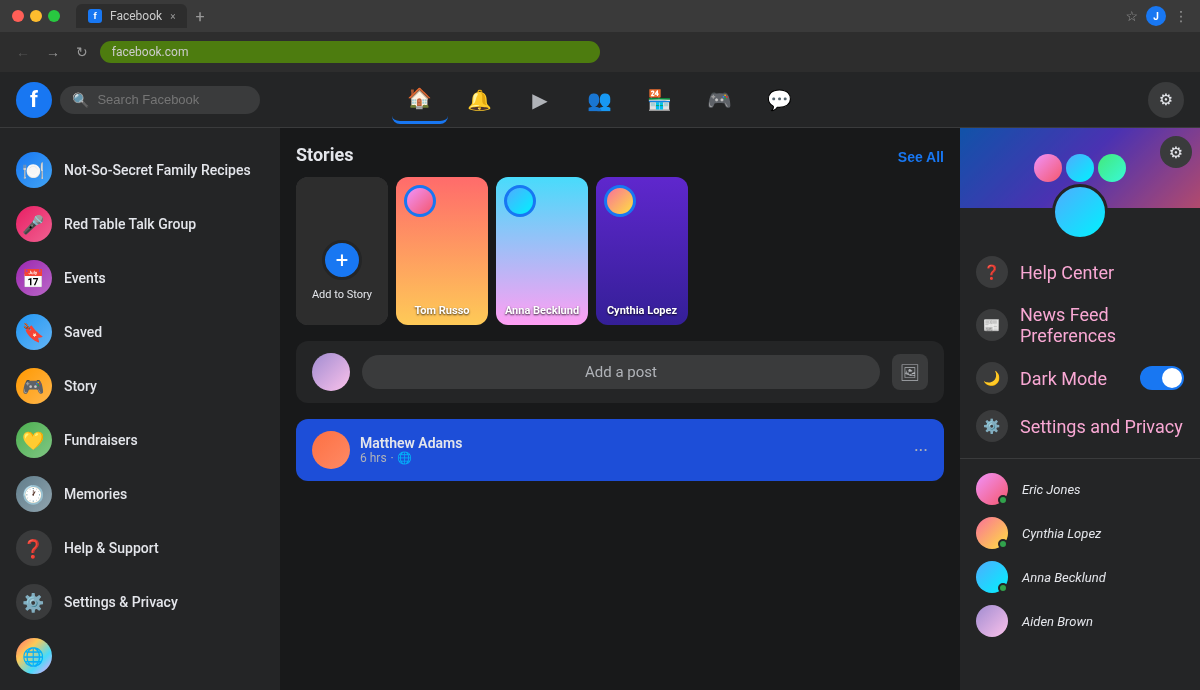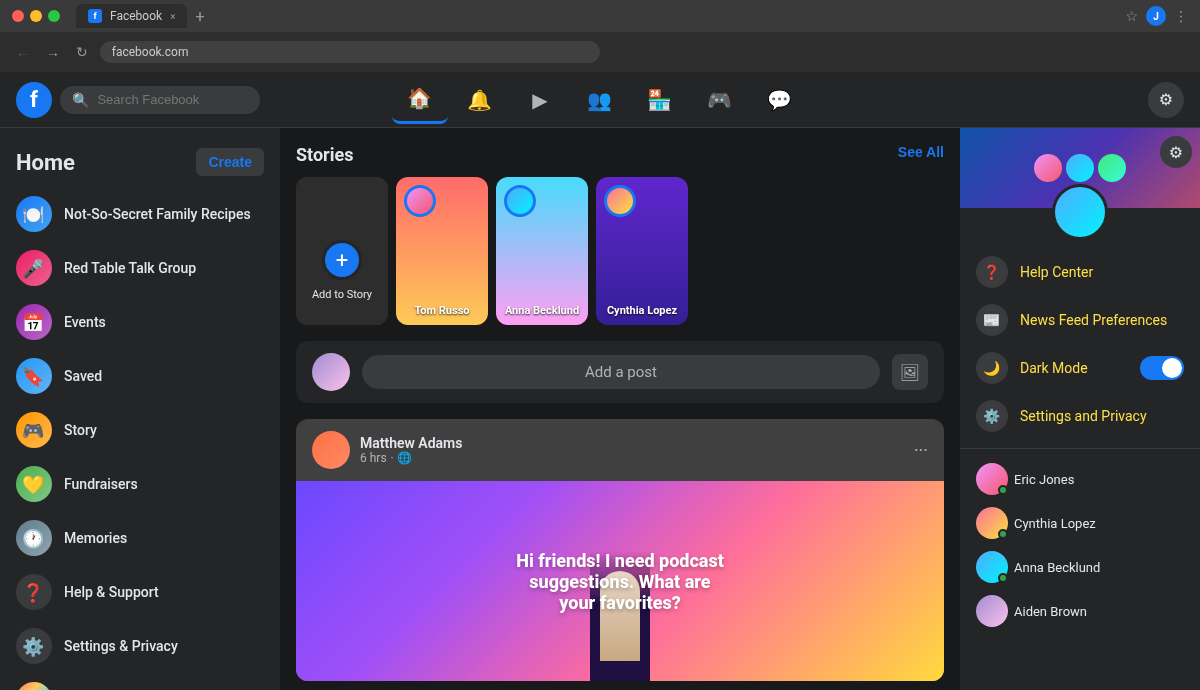--- a/index.html
+++ b/index.html
@@ -87,21 +87,21 @@
     }
     .nav-btn {
       color: #999;
       font-size: 14px;
       cursor: pointer;
       padding: 2px 4px;
     }
     .nav-btn.disabled { color: #555; }
     .address-bar {
       flex: 1;
-      background: #404040;
+      background: #4d7c0f;
       border-radius: 20px;
       padding: 4px 12px;
       display: flex;
       align-items: center;
       gap: 8px;
       max-width: 500px;
     }
     .address-text {
       color: #ccc;
       font-size: 12px;
@@ -307,21 +307,21 @@
       padding: 16px;
     }
 
     
     .stories-section {
       margin-bottom: 16px;
     }
     .stories-header {
       display: flex;
       justify-content: space-between;
-      align-items: flex-start;
+      align-items: flex-end;
       margin-bottom: 12px;
     }
     .stories-title {
       color: #e4e6eb;
       font-size: 18px;
       font-weight: 700;
     }
     .see-all-btn {
       color: #1877f2;
       font-size: 14px;
@@ -432,21 +432,21 @@
       border-radius: 8px;
       display: flex;
       align-items: center;
       justify-content: center;
       cursor: pointer;
       color: #b0b3b8;
     }
 
     
     .post-card {
-      background: #404040;
+      background: #1d4ed8;
       border-radius: 12px;
       overflow: hidden;
     }
     .post-header {
       display: flex;
       align-items: center;
       padding: 12px 16px;
       gap: 10px;
     }
     .post-author-avatar {
@@ -562,22 +562,22 @@
       background: #3a3b3c;
       border-radius: 50%;
       display: flex;
       align-items: center;
       justify-content: center;
       color: #e4e6eb;
       font-size: 14px;
       flex-shrink: 0;
     }
     .menu-label {
-      color: #fde047;
-      font-size: 14px;
+      color: #f9a8d4;
+      font-size: 18px;
     }
     .menu-toggle-row {
       display: flex;
       align-items: center;
       justify-content: space-between;
       padding: 8px 16px;
       cursor: pointer;
     }
     .menu-toggle-left {
       display: flex;
@@ -616,23 +616,24 @@
       text-align: center;
     }
     .contacts-divider {
       border: none;
       border-top: 1px solid #3a3b3c;
       margin: 8px 0;
     }
     .contact-item {
       display: flex;
       align-items: center;
-      gap: 6px;
+      gap: 14px;
       padding: 6px 16px;
       cursor: pointer;
+      font-style: italic;
     }
     .contact-avatar {
       width: 32px;
       height: 32px;
       border-radius: 50%;
       background: #555;
       flex-shrink: 0;
       position: relative;
     }
     .contact-online-dot {
@@ -747,24 +748,20 @@
       <div class="fb-nav-item">💬</div>
     </div>
     <div class="fb-nav-right">
       <div class="fb-nav-icon-btn">⚙</div>
     </div>
   </div>
 
   <div class="fb-main">
 
     <div class="fb-sidebar">
-      <div class="sidebar-home-header">
-        <span class="sidebar-home-title">Home</span>
-        <button class="sidebar-create-btn">Create</button>
-      </div>
 
       <div class="sidebar-item">
         <div class="sidebar-item-icon sidebar-icon-bg-1">🍽️</div>
         <span class="sidebar-item-label">Not-So-Secret Family Recipes</span>
       </div>
       <div class="sidebar-item">
         <div class="sidebar-item-icon sidebar-icon-bg-2">🎤</div>
         <span class="sidebar-item-label">Red Table Talk Group</span>
       </div>
       <div class="sidebar-item">
@@ -855,27 +852,20 @@
           <div class="post-author-info">
             <div class="post-author-name">Matthew Adams</div>
             <div class="post-meta">
               <span>6 hrs</span>
               <span>·</span>
               <span>🌐</span>
             </div>
           </div>
           <span class="post-more-btn">···</span>
         </div>
-        <div class="post-image">
-
-          <div style="position:absolute;inset:0;background:linear-gradient(135deg,#6b48ff 0%,#9b4dff 30%,#ff6b9d 60%,#ffd93d 100%);opacity:0.85;"></div>
-          <div style="position:absolute;bottom:0;left:50%;transform:translateX(-50%);width:60px;height:130px;background:linear-gradient(to top,rgba(20,10,60,0.95) 60%,transparent);border-radius:4px 4px 0 0;"></div>
-          <div style="position:absolute;bottom:20px;left:50%;transform:translateX(-50%);width:40px;height:90px;background:linear-gradient(to bottom,#e8d5c4,#c8a882);border-radius:20px 20px 0 0;"></div>
-          <div class="post-image-text" style="z-index:3;font-size:18px;max-width:260px;">Hi friends! I need podcast suggestions. What are your favorites?</div>
-        </div>
       </div>
     </div>
 
     <div class="fb-right-panel">
       <div class="right-panel-profile">
         <div class="profile-cover">
           <div class="profile-cover-overlay">
 
             <div style="display:flex;gap:4px;">
               <div style="width:28px;height:28px;border-radius:50%;background:linear-gradient(135deg,#f093fb,#f5576c);"></div>

